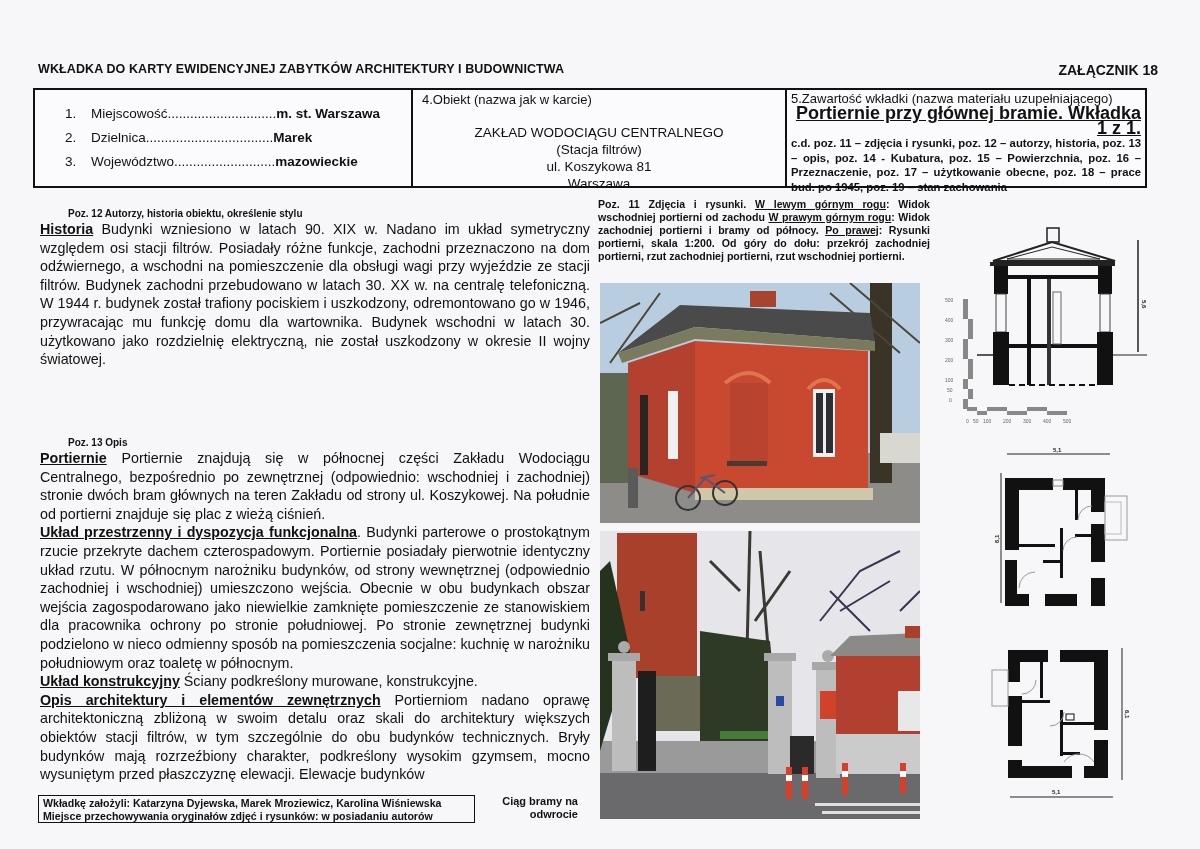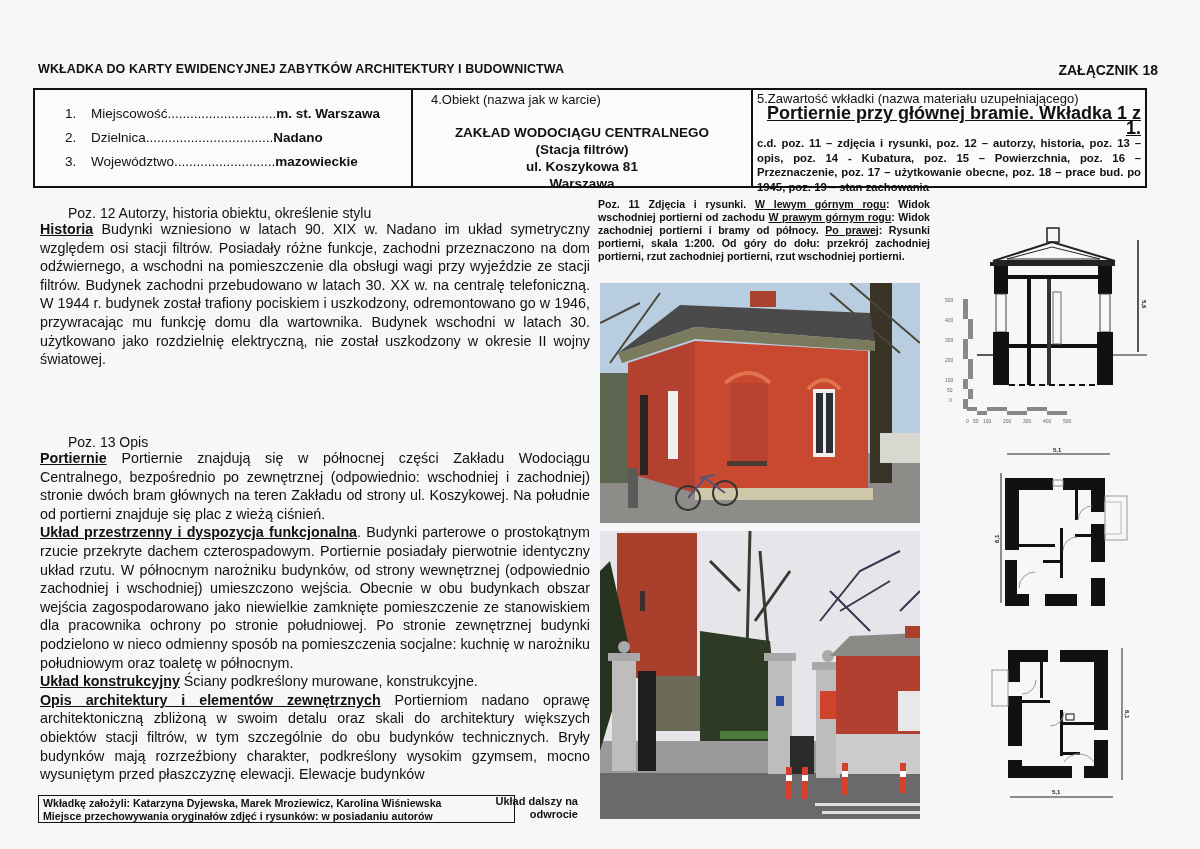--- a/index.html
+++ b/index.html
@@ -6,48 +6,48 @@
   body { width:1200px; height:849px; background:#f7f7f9; position:relative; overflow:hidden;
          font-family:"Liberation Sans", sans-serif; color:#111; }
   .abs { position:absolute; }
   .hdr-title { left:38px; top:62px; font-size:12.5px; font-weight:bold; letter-spacing:0.1px; }
   .hdr-annex { right:42px; top:62px; font-size:14px; font-weight:bold; }
   .box-row { left:33px; top:88px; width:1114px; height:100px; border:2px solid #111; display:flex; box-sizing:border-box; background:#fbfbfd; }
   .cell1 { width:378px; border-right:2px solid #111; padding:12px 0 0 30px; box-sizing:border-box; }
   .cell1 .line { font-size:13.5px; line-height:24px; white-space:nowrap; }
   .cell1 .num { display:inline-block; width:26px; }
   .cell1 b { font-weight:bold; }
-  .cell2 { width:340px; border-right:2px solid #111; box-sizing:border-box; padding:2px 18px; text-align:center; }
+  .cell2 { width:374px; border-right:2px solid #111; box-sizing:border-box; padding:2px 9px; text-align:center; }
   .cell2 .lbl { text-align:left; font-size:13px; }
-  .cell2 .obj { font-size:13.5px; font-weight:bold; line-height:17px; margin-top:17px; }
+  .cell2 .obj { font-size:13.5px; font-weight:normal; line-height:17px; margin-top:17px; }
   .cell3 { flex:1; padding:1px 4px; box-sizing:border-box; }
   .cell3 .lbl { font-size:13px; }
   .cell3 .ttl { font-size:18px; font-weight:bold; text-decoration:underline; text-align:right; line-height:15px; }
   .cell3 .cnt { font-size:11.3px; font-weight:bold; line-height:14.5px; text-align:justify; }
   .textcol { left:40px; width:550px; font-size:14.3px; line-height:18.6px; text-align:justify; }
-  .sec-hdr { font-size:14px; font-weight:normal; line-height:13px;padding-left:28px; }
+  .sec-hdr { font-size:10px; font-weight:bold; line-height:13px;padding-left:28px; }
   .kw { font-weight:bold; text-decoration:underline; }
   .caption { left:598px; top:198px; width:332px; font-size:10.6px; font-weight:bold; line-height:13px; text-align:justify; }
   .caption u { text-decoration:underline; }
   .photo1 { left:600px; top:283px; width:320px; height:240px; overflow:hidden; background:#bfd0e0; }
   .photo2 { left:600px; top:531px; width:320px; height:288px; overflow:hidden; background:#e4e4e8; }
   .drawing { position:absolute; }
-  .footer-box { left:38px; top:795px; width:477px; height:28px; border:1.5px solid #111; box-sizing:border-box; padding:1px 4px; font-size:10.6px; font-weight:bold; line-height:12.5px; }
+  .footer-box { left:38px; top:795px; width:437px; height:28px; border:1.5px solid #111; box-sizing:border-box; padding:1px 4px; font-size:10.6px; font-weight:bold; line-height:12.5px; }
   .cont { left:490px; top:795px; width:88px; font-size:11px; font-weight:bold; line-height:13px; text-align:right; }
 </style>
 </head>
 <body>
 
 <div class="abs hdr-title">WKŁADKA DO KARTY EWIDENCYJNEJ ZABYTKÓW ARCHITEKTURY I BUDOWNICTWA</div>
 <div class="abs hdr-annex">ZAŁĄCZNIK 18</div>
 
 <div class="abs box-row">
   <div class="cell1">
     <div class="line"><span class="num">1.</span><span>Miejscowość.............................</span><b>m. st. Warszawa</b></div>
-    <div class="line"><span class="num">2.</span><span>Dzielnica..................................</span><b>Nadano</b></div>
+    <div class="line"><span class="num">2.</span><span>Dzielnica..................................</span><b>Marek</b></div>
     <div class="line"><span class="num">3.</span><span>Województwo...........................</span><b>mazowieckie</b></div>
   </div>
   <div class="cell2">
     <div class="lbl">4.Obiekt (nazwa jak w karcie)</div>
     <div class="obj">
       <div>ZAKŁAD WODOCIĄGU CENTRALNEGO</div>
       <div>(Stacja filtrów)</div>
       <div>ul. Koszykowa 81</div>
       <div>Warszawa</div>
     </div>
@@ -270,15 +270,15 @@
     <line x1="22" y1="157" x2="125" y2="157" stroke="#222" stroke-width="1"></line>
     <text x="64" y="154" font-size="6" font-weight="bold" fill="#222" font-family="Liberation Sans, sans-serif">5,1</text>
   </svg>
 </div>
 
 <div class="abs footer-box">
   <div>Wkładkę założyli: Katarzyna Dyjewska, Marek Mroziewicz, Karolina Wiśniewska</div>
   <div>Miejsce przechowywania oryginałów zdjęć i rysunków: w posiadaniu autorów</div>
 </div>
 <div class="abs cont">
-  <div>Układ dalszy na</div>
+  <div>Ciąg bramy na</div>
   <div>odwrocie</div>
 </div>
 
 </body></html>

